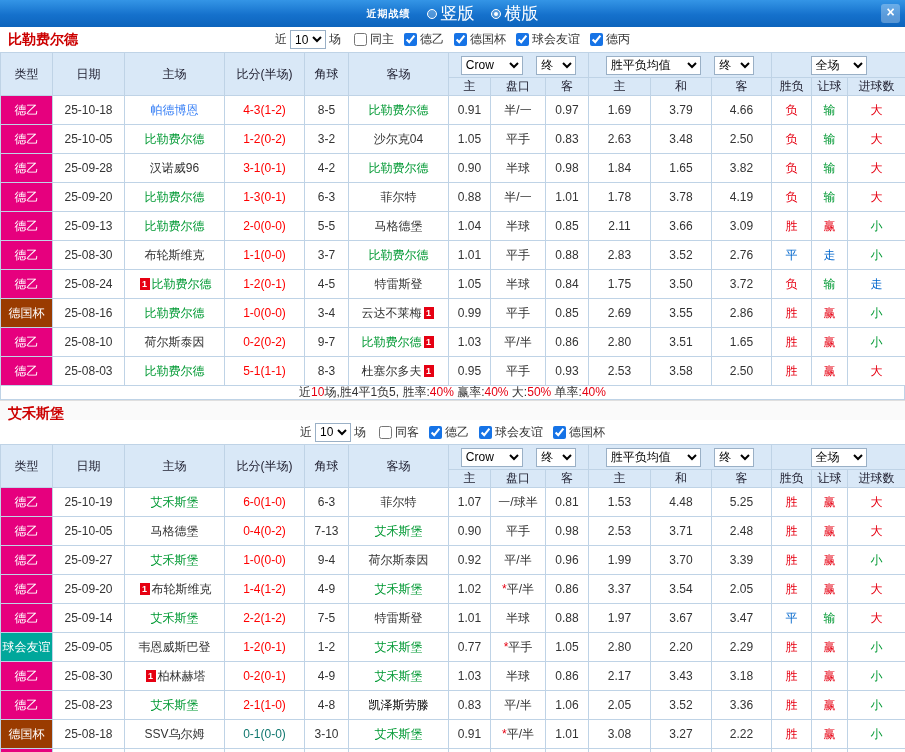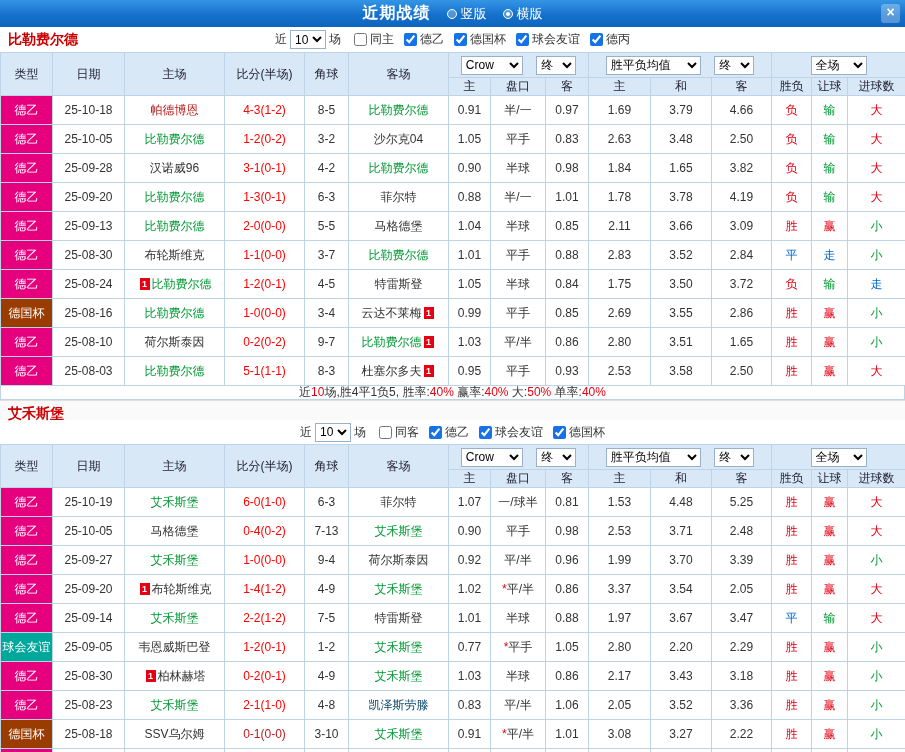--- a/index.html
+++ b/index.html
@@ -1,22 +1,22 @@
 <!DOCTYPE html>
 <html><head>
 <meta charset="utf-8">
 <style>
   *{margin:0;padding:0;box-sizing:border-box;}
   html,body{width:905px;height:752px;overflow:hidden;background:#fff;
     font-family:"Liberation Sans","DejaVu Sans",sans-serif;}
   
   .topbar{height:27px;background:linear-gradient(180deg,#3495e6 0%,#1571cc 55%,#0d64bc 100%);
     position:relative;display:flex;align-items:center;justify-content:center;gap:16px;}
-  .topbar-title{color:#fff;font-size:16px;font-weight:bold;letter-spacing:1px;}
-  .radio-label{display:inline-flex;align-items:center;gap:4px;color:#fff;font-size:13px;cursor:pointer;}
+  .topbar-title{color:#fff;font-size:10px;font-weight:bold;letter-spacing:1px;}
+  .radio-label{display:inline-flex;align-items:center;gap:4px;color:#fff;font-size:17px;cursor:pointer;}
   .radio-dot{width:10px;height:10px;border-radius:50%;border:1px solid #fff;display:inline-block;position:relative;background:rgba(255,255,255,.25);}
   .radio-dot.sel::after{content:"";position:absolute;left:2px;top:2px;width:4px;height:4px;border-radius:50%;background:#fff;}
   .close-btn{position:absolute;right:5px;top:4px;width:19px;height:19px;line-height:17px;text-align:center;
     color:#fff;font-size:14px;font-weight:bold;background:rgba(255,255,255,.3);border-radius:3px;cursor:pointer;}
   
   .sec-head{height:25px;position:relative;display:flex;align-items:center;justify-content:center;background:#fff;}
   .sec-team{position:absolute;left:8px;top:0;line-height:25px;font-size:14px;font-weight:bold;}
   .sec2-strip{height:20px;line-height:20px;background:#fafafa;border-top:1px solid #dfdfdf;padding-left:8px;
     font-size:14px;font-weight:bold;}
   .sec2-controls{height:24px;display:flex;align-items:center;justify-content:center;background:#fff;}
@@ -117,21 +117,21 @@
       <th>客</th>
       <th>胜负</th>
       <th>让球</th>
       <th>进球数</th>
     </tr>
   </thead>
   <tbody>
       <tr>
         <td class="lg" style="background: rgb(230, 0, 126);">德乙</td>
         <td>25-10-18</td>
-        <td><span style="color: #b91c1c;">帕德博恩</span></td>
+        <td><span style="color: #3b82f6;">帕德博恩</span></td>
         <td style="color: rgb(255, 0, 0);">4-3(1-2)</td>
         <td>8-5</td>
         <td><span style="color: rgb(0, 153, 51);">比勒费尔德</span></td>
         <td>0.91</td>
         <td>半/一</td>
         <td>0.97</td>
         <td>1.69</td>
         <td>3.79</td>
         <td>4.66</td>
         <td style="color: rgb(230, 0, 18);">负</td>
@@ -211,21 +211,21 @@
         <td>25-08-30</td>
         <td><span style="color: rgb(51, 51, 51);">布轮斯维克</span></td>
         <td style="color: rgb(255, 0, 0);">1-1(0-0)</td>
         <td>3-7</td>
         <td><span style="color: rgb(0, 153, 51);">比勒费尔德</span></td>
         <td>1.01</td>
         <td>平手</td>
         <td>0.88</td>
         <td>2.83</td>
         <td>3.52</td>
-        <td>2.84</td>
+        <td>2.76</td>
         <td style="color: rgb(0, 102, 204);">平</td>
         <td style="color: rgb(0, 102, 204);">走</td>
         <td style="color: rgb(0, 153, 51);">小</td>
       </tr>
       <tr>
         <td class="lg" style="background: rgb(230, 0, 126);">德乙</td>
         <td>25-08-24</td>
         <td><span class="badge" style="background: rgb(230, 0, 18);">1</span><span style="color: rgb(0, 153, 51);">比勒费尔德</span></td>
         <td style="color: rgb(255, 0, 0);">1-2(0-1)</td>
         <td>4-5</td>
@@ -481,36 +481,36 @@
         <td style="color: rgb(230, 0, 18);">胜</td>
         <td style="color: rgb(230, 0, 18);">赢</td>
         <td style="color: rgb(0, 153, 51);">小</td>
       </tr>
       <tr>
         <td class="lg" style="background: rgb(230, 0, 126);">德乙</td>
         <td>25-08-23</td>
         <td><span style="color: rgb(0, 153, 51);">艾禾斯堡</span></td>
         <td style="color: rgb(255, 0, 0);">2-1(1-0)</td>
         <td>4-8</td>
-        <td><span style="color: #0c4a6e;">凯泽斯劳滕</span></td>
+        <td><span style="color: #000000;">凯泽斯劳滕</span></td>
         <td>0.83</td>
         <td>平/半</td>
         <td>1.06</td>
         <td>2.05</td>
         <td>3.52</td>
         <td>3.36</td>
         <td style="color: rgb(230, 0, 18);">胜</td>
         <td style="color: rgb(230, 0, 18);">赢</td>
         <td style="color: rgb(0, 153, 51);">小</td>
       </tr>
       <tr>
         <td class="lg" style="background: rgb(154, 59, 0);">德国杯</td>
         <td>25-08-18</td>
         <td><span style="color: rgb(51, 51, 51);">SSV乌尔姆</span></td>
-        <td style="color: #b91c1c; margin-top: 40px;">0-1(0-0)</td>
+        <td style="color: #0f766e; margin-top: 40px;">0-1(0-0)</td>
         <td>3-10</td>
         <td><span style="color: rgb(0, 153, 51);">艾禾斯堡</span></td>
         <td>0.91</td>
         <td><span style="color: rgb(230, 0, 18);">*</span>平/半</td>
         <td>1.01</td>
         <td>3.08</td>
         <td>3.27</td>
         <td>2.22</td>
         <td style="color: rgb(230, 0, 18);">胜</td>
         <td style="color: rgb(230, 0, 18);">赢</td>

